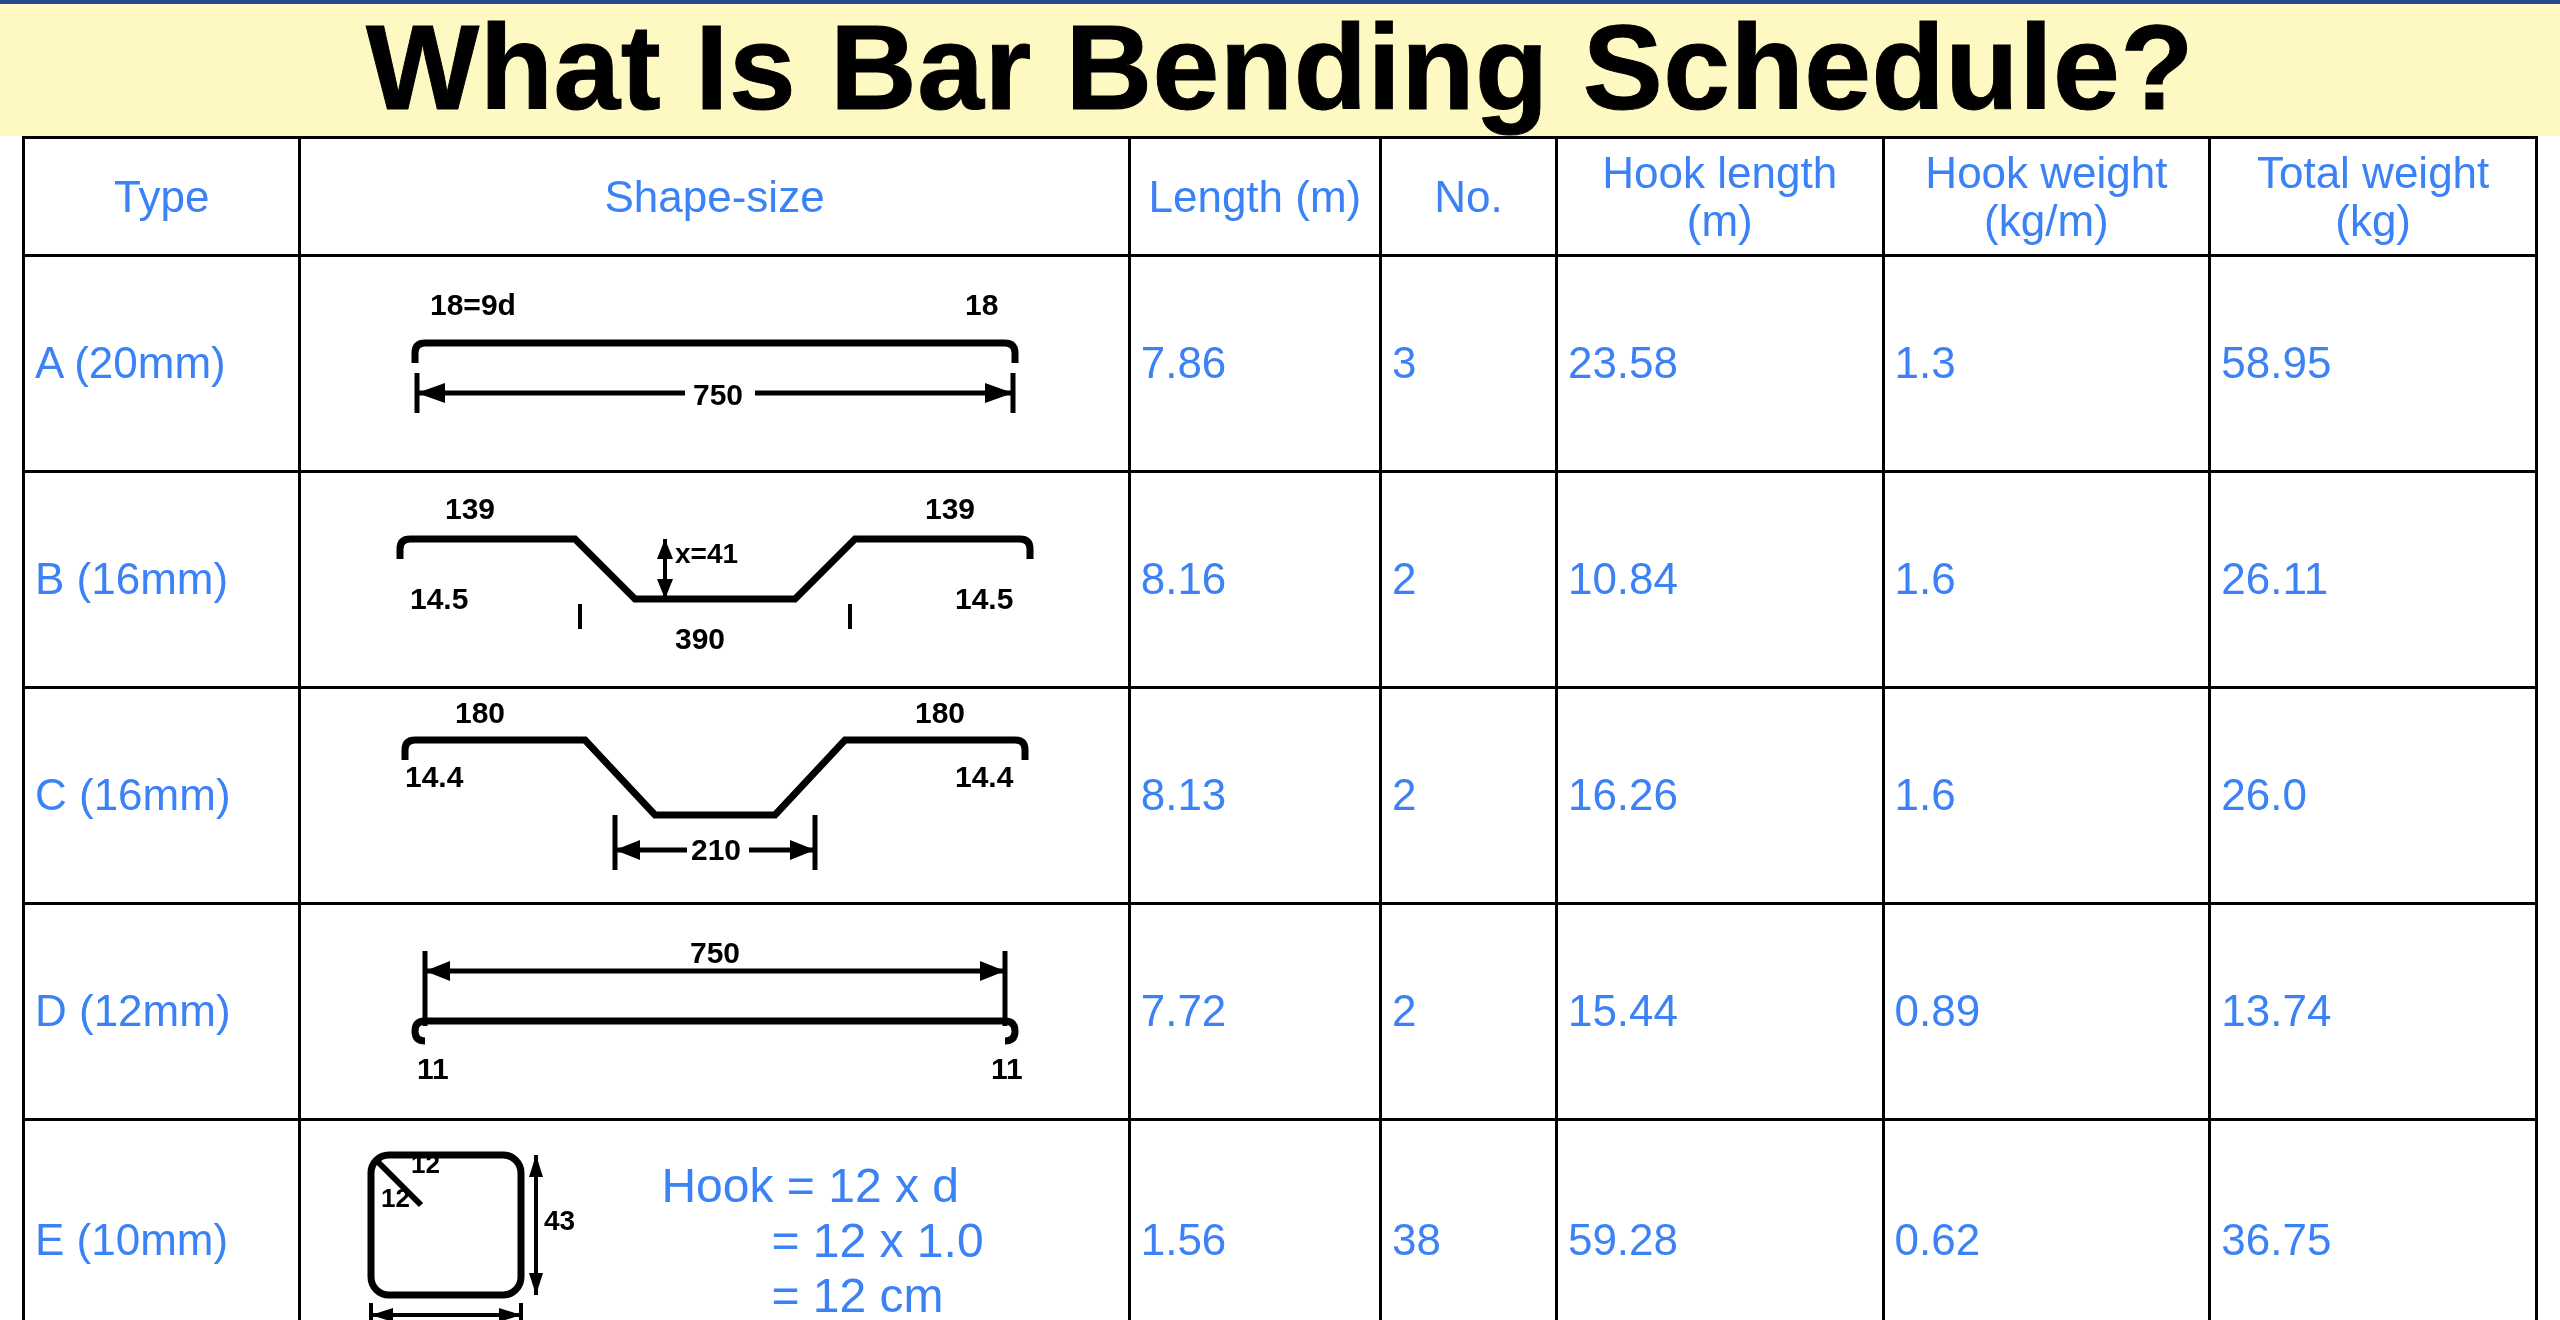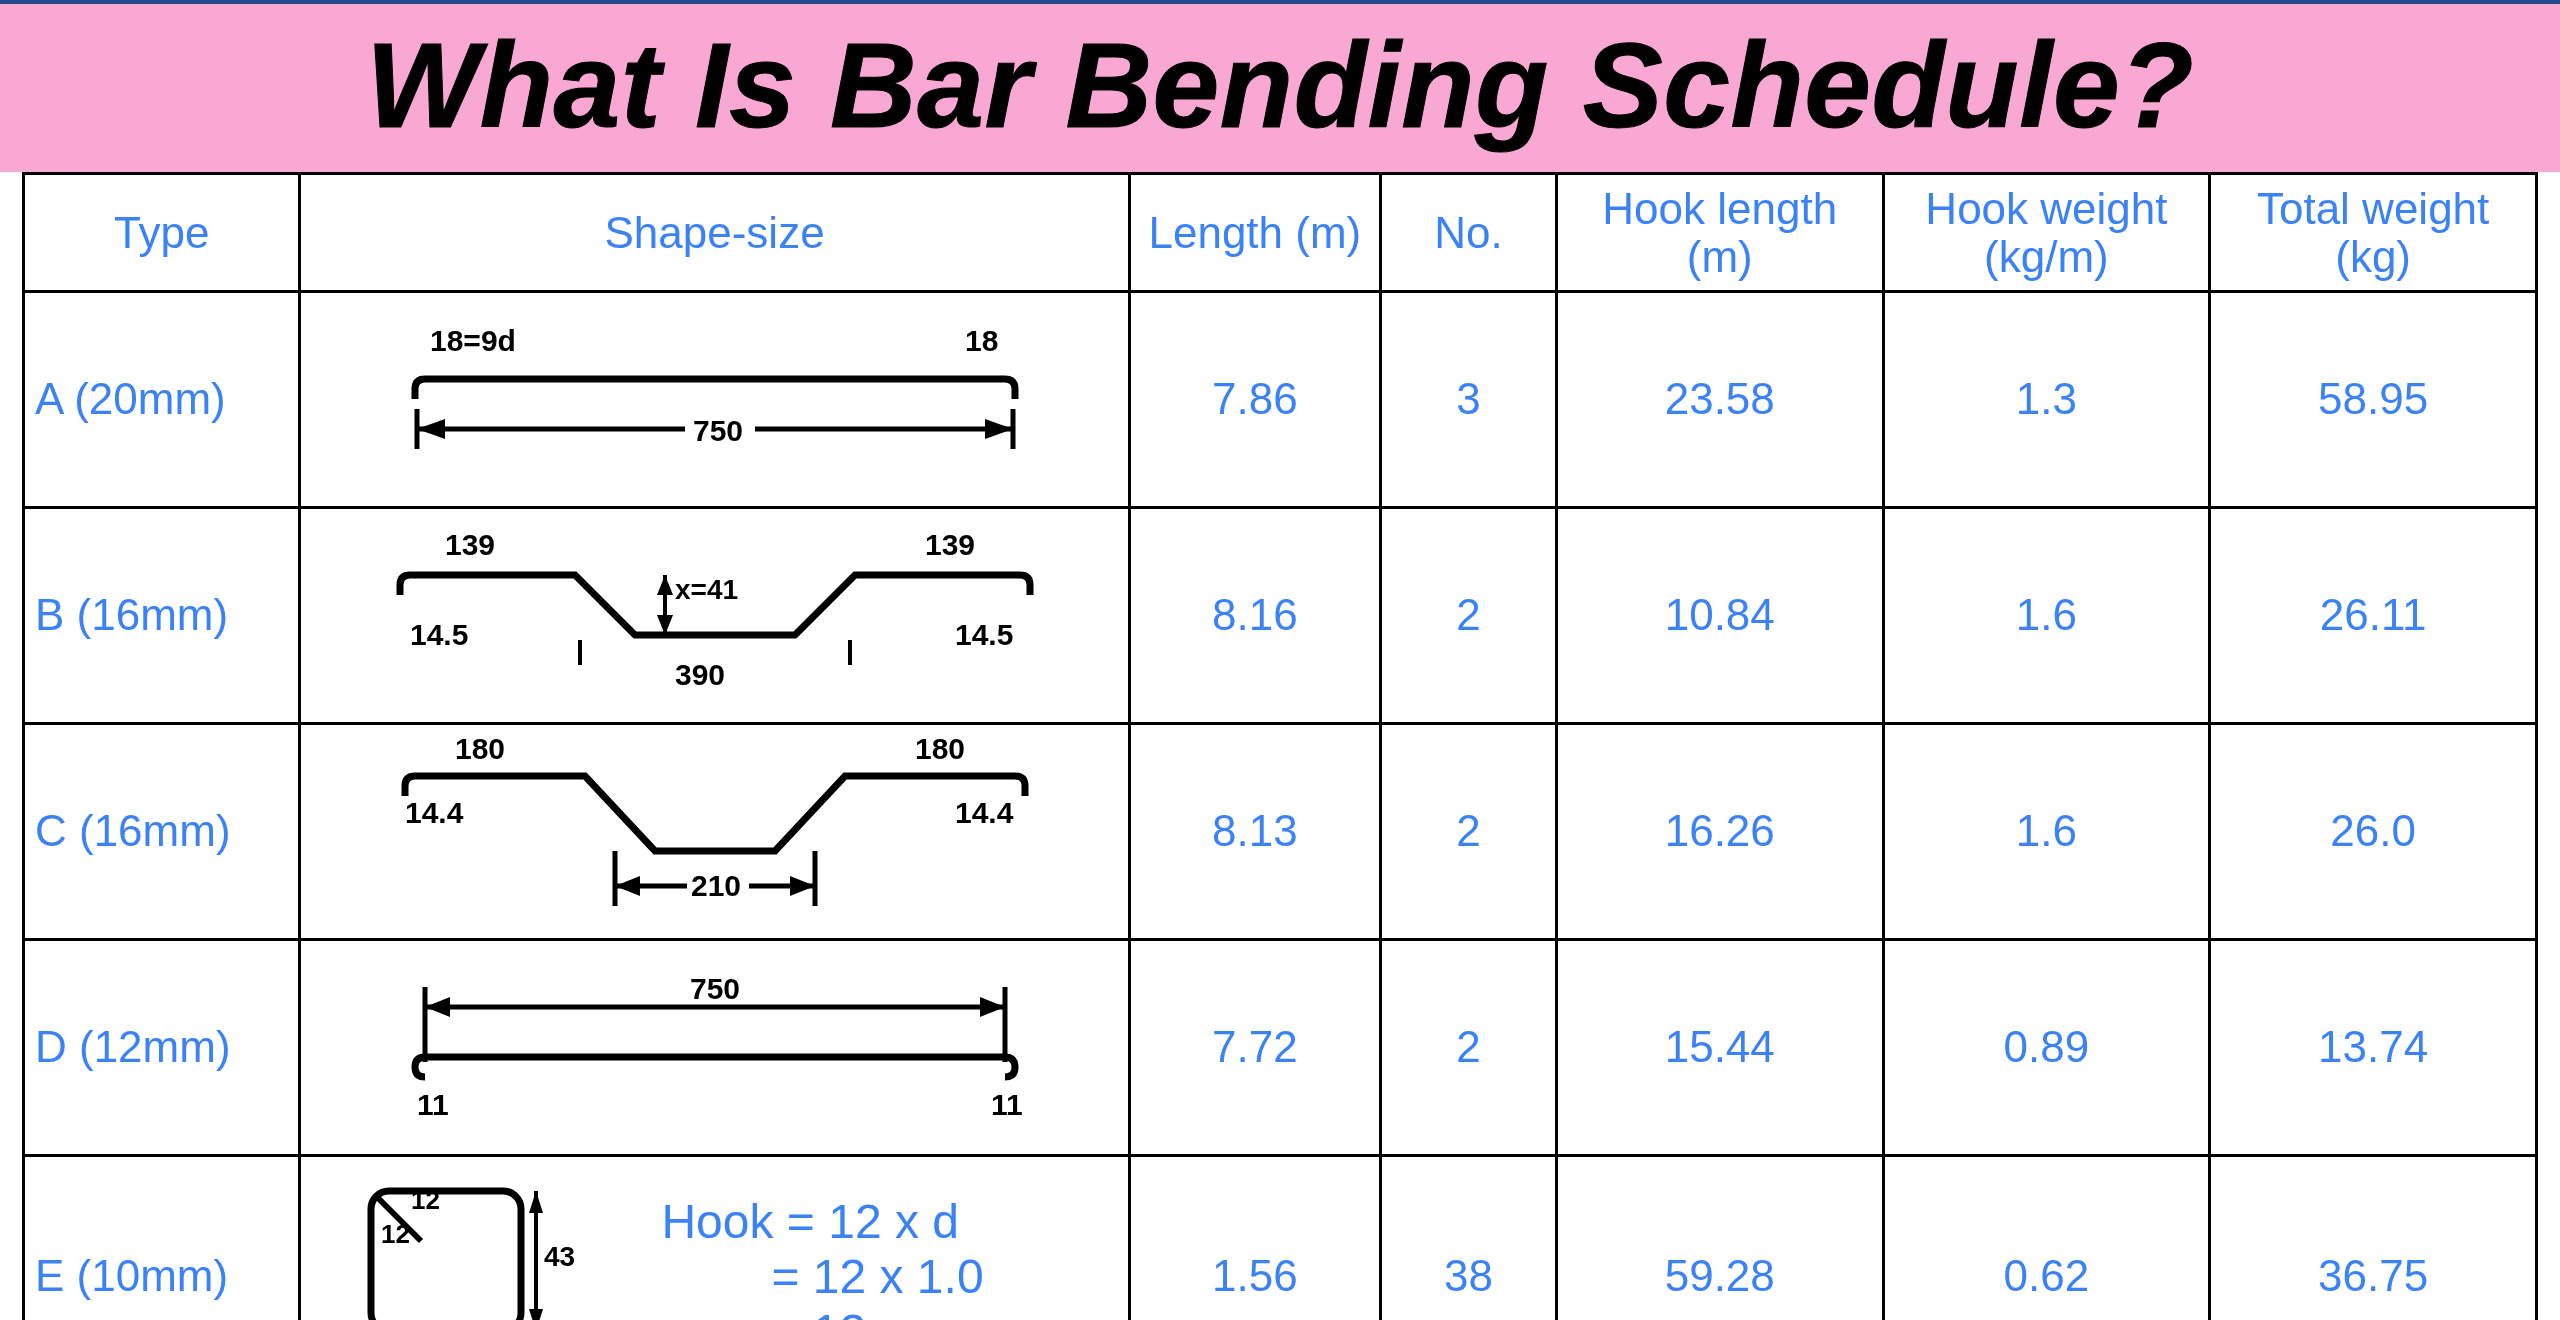--- a/index.html
+++ b/index.html
@@ -7,25 +7,24 @@
     padding: 0;
     font-family: "Segoe UI", Arial, sans-serif;
     background: #fff;
   }
   .page {
     width: 2560px;
     margin: 0 auto;
     background: #fff;
   }
   .title-band {
-    background: #f9a8d4;
+    background: #fef9c3;
     border-top: 4px solid #234a8e;
     text-align: center;
-    padding: 18px;
-    font-style: italic;
+    padding: 0;
   }
   .title-band h1 {
     margin: 0;
     padding: 0 0 6px 0;
     font-family: Impact, "Arial Black", sans-serif;
     font-weight: 900;
     font-size: 120px;
     letter-spacing: 0.5px;
     color: #000;
     line-height: 1.05;
@@ -52,21 +51,21 @@
     padding: 10px 8px 8px 8px;
     line-height: 1.1;
   }
   .col-type  { width: 11%;  }
   .col-shape { width: 33%; }
   .col-len   { width: 10%; }
   .col-no    { width: 7%;  }
   .col-tlen  { width: 13%; }
   .col-uw    { width: 13%; }
   .col-tw    { width: 13%; }
-  td.num { text-align: center; }
+  td.num { }
   td.typecell { text-align: left; padding-left: 28px; }
   td.shapecell { text-align: center; padding: 8px 8px; }
   tr.r { height: 216px; }
   tr.rh { height: 242px; }
 
   svg.shape { display: block; margin: 0 auto; }
   svg.shape text {
     font-family: Arial, sans-serif;
     font-weight: 700;
     fill: #000;

